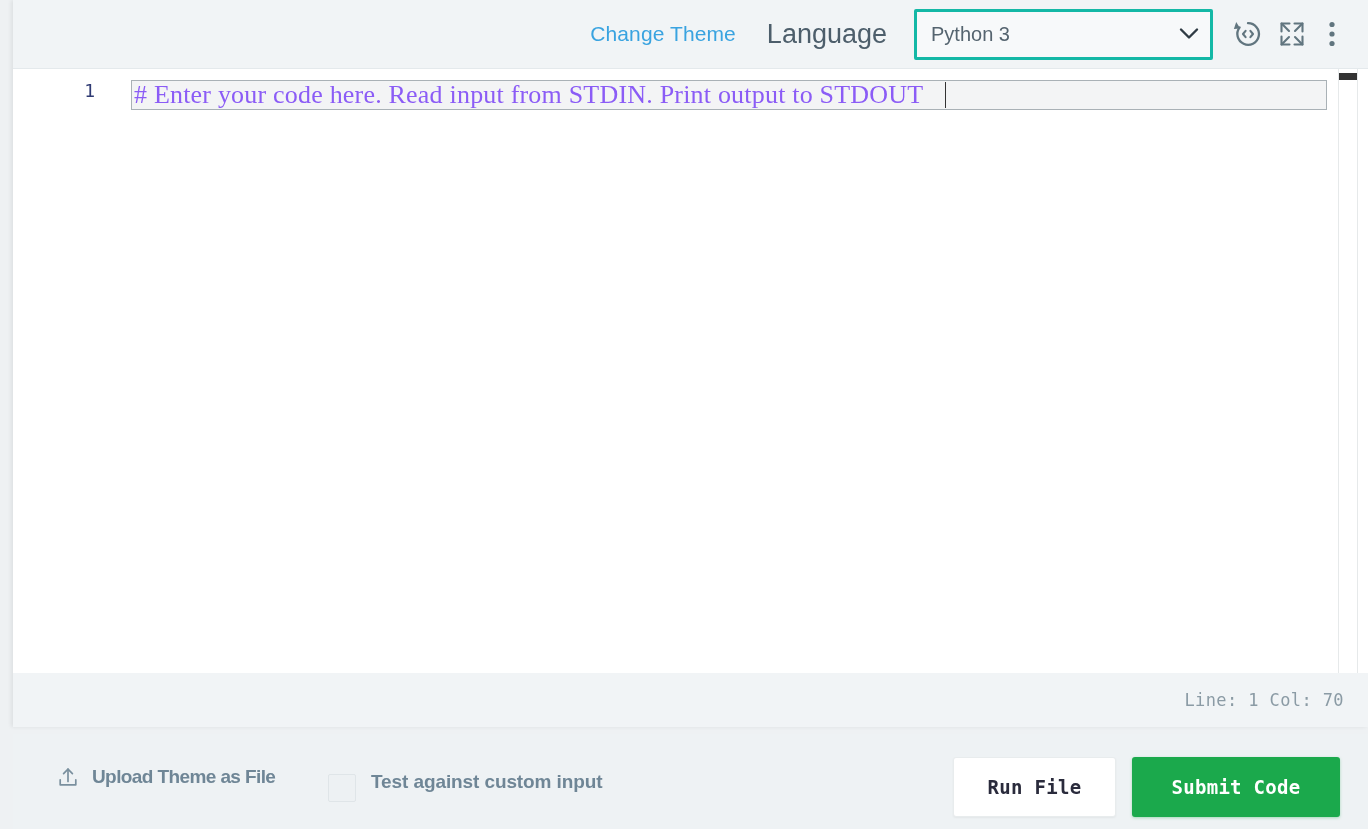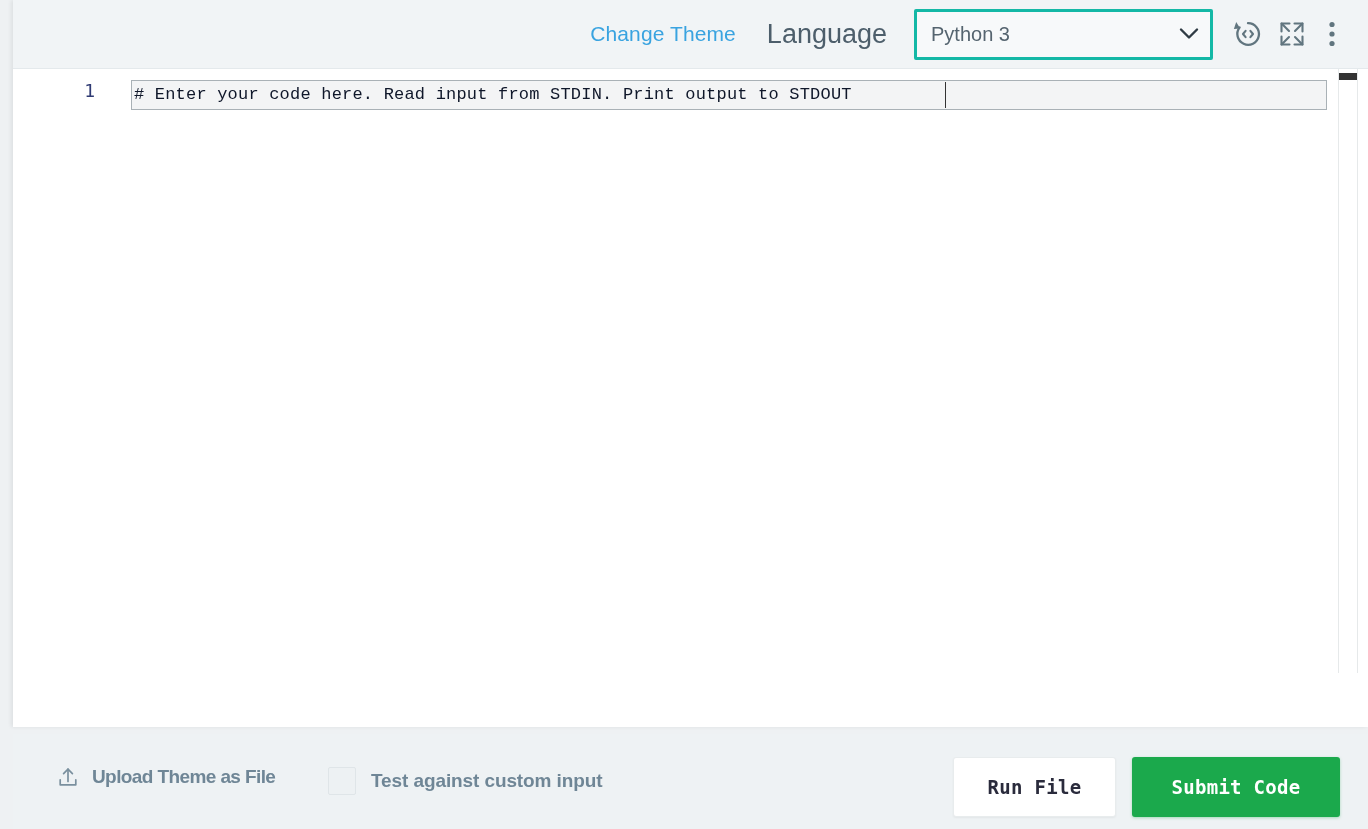--- a/index.html
+++ b/index.html
@@ -147,24 +147,24 @@
     right: 41px;
     height: 30px;
     box-sizing: border-box;
     background: #f3f4f5;
     border: 1px solid #a9b1b6;
   }
   .code-text {
     position: absolute;
     left: 2px;
     top: 1px;
-    font-family: Liberation Mono, monospace;
-    font-size: 17px;
+    font-family: Liberation Serif, serif;
+    font-size: 26px;
     line-height: 26px;
-    color: #0f172a;
+    color: #8b5cf6;
     white-space: pre;
     letter-spacing: 0.2px;
   }
   .caret {
     position: absolute;
     left: 932px;
     top: 13px;
     width: 1px;
     height: 26px;
     background: #333333;
@@ -240,23 +240,23 @@
     font-size: 19px;
     font-weight: bold;
     color: #6f8696;
     letter-spacing: -0.6px;
     white-space: nowrap;
   }
 
   .custom-input {
     position: absolute;
     left: 311px;
-    top: 30px;
+    top: 37px;
     display: flex;
-    align-items: center;
+    align-items: flex-start;
     cursor: pointer;
   }
   .cb-box {
     width: 28px;
     height: 28px;
     box-sizing: border-box;
     background: #edf1f3;
     border: 1px solid #dfe5e8;
     border-radius: 2px;
     margin-right: 15px;
@@ -376,20 +376,23 @@
       <div class="code-line">
         <span class="code-text"># Enter your code here. Read input from STDIN. Print output to STDOUT</span>
       </div>
       <span class="caret"></span>
 
       <div class="v-scroll-track">
         <div class="v-scroll-thumb"></div>
       </div>
     </div>
 
+    <div class="status-bar">
+      <span class="status-text">Line: 1 Col: 70</span>
+    </div>
   </div>
 
   <div class="bottom-bar">
 
     <div class="upload-code">
       <span class="upload-icon">
         <svg width="22" height="22" viewBox="0 0 22 22" aria-hidden="true">
           <g fill="none" stroke="#7a909e" stroke-width="1.7" stroke-linecap="round" stroke-linejoin="round">
             <path d="M11 15.5 V3.2"></path>
             <path d="M6.6 7.6 L11 3.2 L15.4 7.6"></path>

